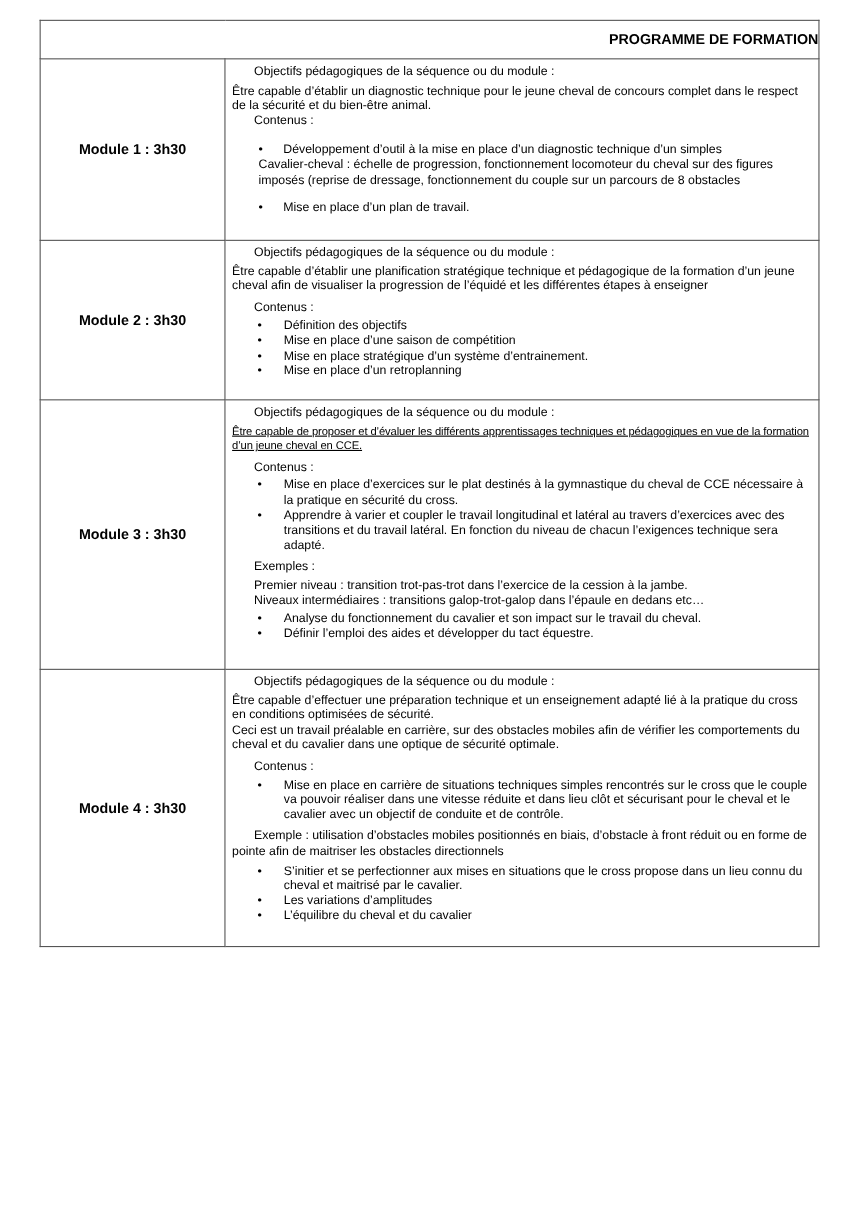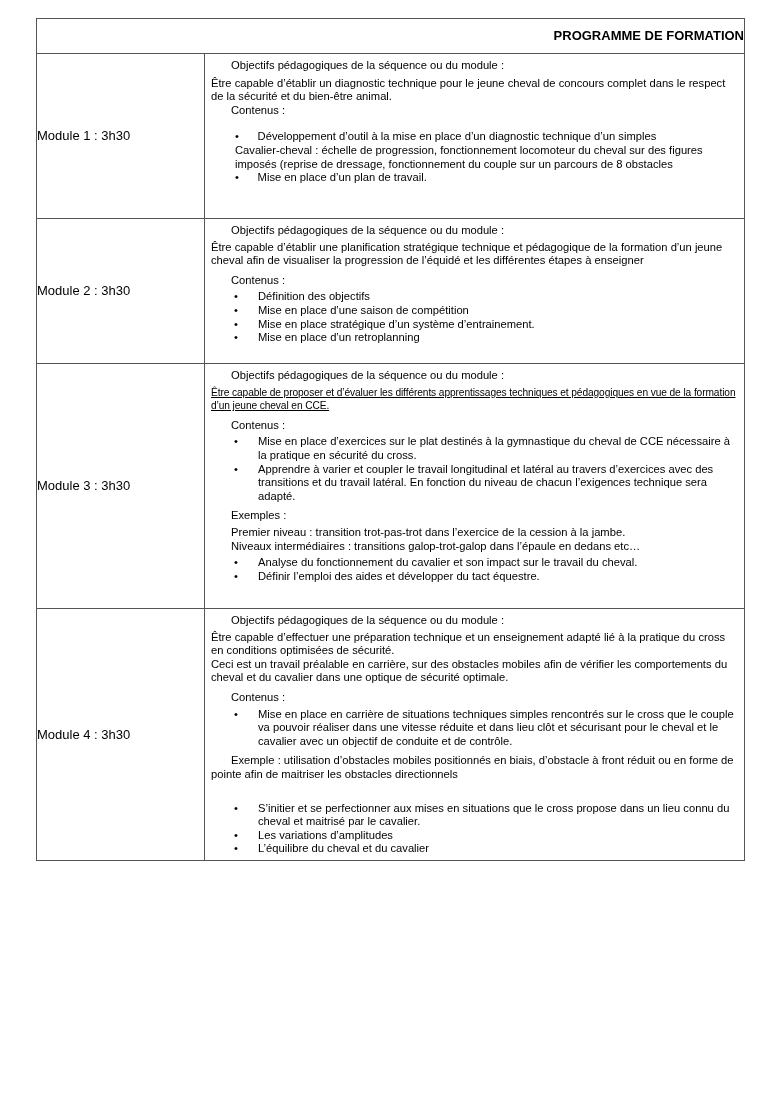--- a/index.html
+++ b/index.html
@@ -1,20 +1,20 @@
 <!DOCTYPE html>
 <html><head>
 <meta charset="utf-8">
 <style>
   html, body { margin: 0; padding: 0; background: #ffffff; }
   body { width: 781px; height: 1105px; position: relative; font-family: "Liberation Sans", sans-serif; color: #000; }
   table.prog { position: absolute; left: 36px; top: 18px; width: 709px; border-collapse: collapse; font-size: 11.2px; line-height: 13.6px; }
   table.prog td { border: 1.5px solid #555; vertical-align: top; padding: 0; }
   td.title { text-align: right; font-weight: bold; font-size: 13px; height: 34px; vertical-align: middle !important; }
-  td.mod { width: 167px; text-align: left; vertical-align: middle !important; font-weight: normal; font-size: 13px; }
+  td.mod { width: 167px; text-align: center; vertical-align: middle !important; font-weight: bold; font-size: 13px; }
   td.content { padding: 5px 6px 4px 6px !important; }
   .h { font-weight: normal; margin-left: 20px; }
   p { margin: 0; }
   .gap { margin-top: 6px; }
   .gap-s { margin-top: 3px; }
   ul { margin: 3px 0 0 0; padding: 0 0 0 47px; list-style: none; }
   ul li { position: relative; }
   ul li::before { content: "•"; position: absolute; left: -24px; }
   .calibri { font-family: "Liberation Sans", sans-serif; font-size: 10.2px; letter-spacing: -0.1px; text-decoration: underline; }
   .m1 { padding-left: 13px !important; }
@@ -29,21 +29,21 @@
   </tr>
 
   <tr style="height:165px;">
     <td class="mod">Module 1 : 3h30</td>
     <td class="content m1">
       <p class="h">Objectifs pédagogiques de la séquence ou du module :</p>
       <p style="margin-top:4px;">Être capable d’établir un diagnostic technique pour le jeune cheval de concours complet dans le respect de la sécurité et du bien-être animal.</p>
       <p class="h">Contenus :</p>
       <p style="margin-top:13px; padding-left:24px;"><span style="position:relative; left:-0px;">•&nbsp;&nbsp;&nbsp;&nbsp;&nbsp;&nbsp;</span><span>Développement d’outil à la mise en place d’un diagnostic technique d’un simples</span></p>
       <p style="padding-left:24px;">Cavalier-cheval : échelle de progression, fonctionnement locomoteur du cheval sur des figures imposés (reprise de dressage, fonctionnement du couple sur un parcours de 8 obstacles</p>
-      <p style="padding-left:24px;"><span>•&nbsp;&nbsp;&nbsp;&nbsp;&nbsp;&nbsp;</span><span>Mise en place d’un plan de travail.</span></p>
+      <p style="padding-left:24px;margin-top:12px;"><span>•&nbsp;&nbsp;&nbsp;&nbsp;&nbsp;&nbsp;</span><span>Mise en place d’un plan de travail.</span></p>
     </td>
   </tr>
 
   <tr style="height:145px;">
     <td class="mod">Module 2 : 3h30</td>
     <td class="content">
       <p class="h">Objectifs pédagogiques de la séquence ou du module :</p>
       <p class="gap-s">Être capable d’établir une planification stratégique technique et pédagogique de la formation d’un jeune cheval afin de visualiser la progression de l’équidé et les  différentes étapes à enseigner</p>
       <p class="h gap">Contenus :</p>
       <ul>
@@ -79,21 +79,21 @@
     <td class="mod">Module 4 : 3h30</td>
     <td class="content">
       <p class="h">Objectifs pédagogiques de la séquence ou du module :</p>
       <p class="gap-s">Être capable d’effectuer une préparation technique et un enseignement adapté lié à la pratique du cross en conditions optimisées de sécurité.</p>
       <p>Ceci est un travail préalable en carrière, sur des obstacles mobiles afin de vérifier les comportements du cheval et du cavalier dans une optique de sécurité optimale.</p>
       <p class="h gap">Contenus :</p>
       <ul>
         <li>Mise en place en carrière de situations techniques simples rencontrés sur le cross que le couple va pouvoir réaliser dans une vitesse réduite et dans lieu clôt et sécurisant pour le cheval et le cavalier avec un objectif de conduite et de contrôle.</li>
       </ul>
       <p class="gap"><span class="h">Exemple :</span><span> utilisation d’obstacles mobiles positionnés en biais, d’obstacle à front réduit ou en forme de pointe afin de maitriser les obstacles directionnels</span></p>
-      <ul style="margin-top:20px;">
+      <ul style="margin-top:4px;">
         <li>S’initier et se perfectionner aux mises en situations que le cross propose dans un lieu connu du cheval et maitrisé par le cavalier.</li>
         <li>Les variations d’amplitudes</li>
         <li>L’équilibre du cheval et du cavalier</li>
       </ul>
     </td>
   </tr>
 </tbody>
   </table>
 
 </body></html>

